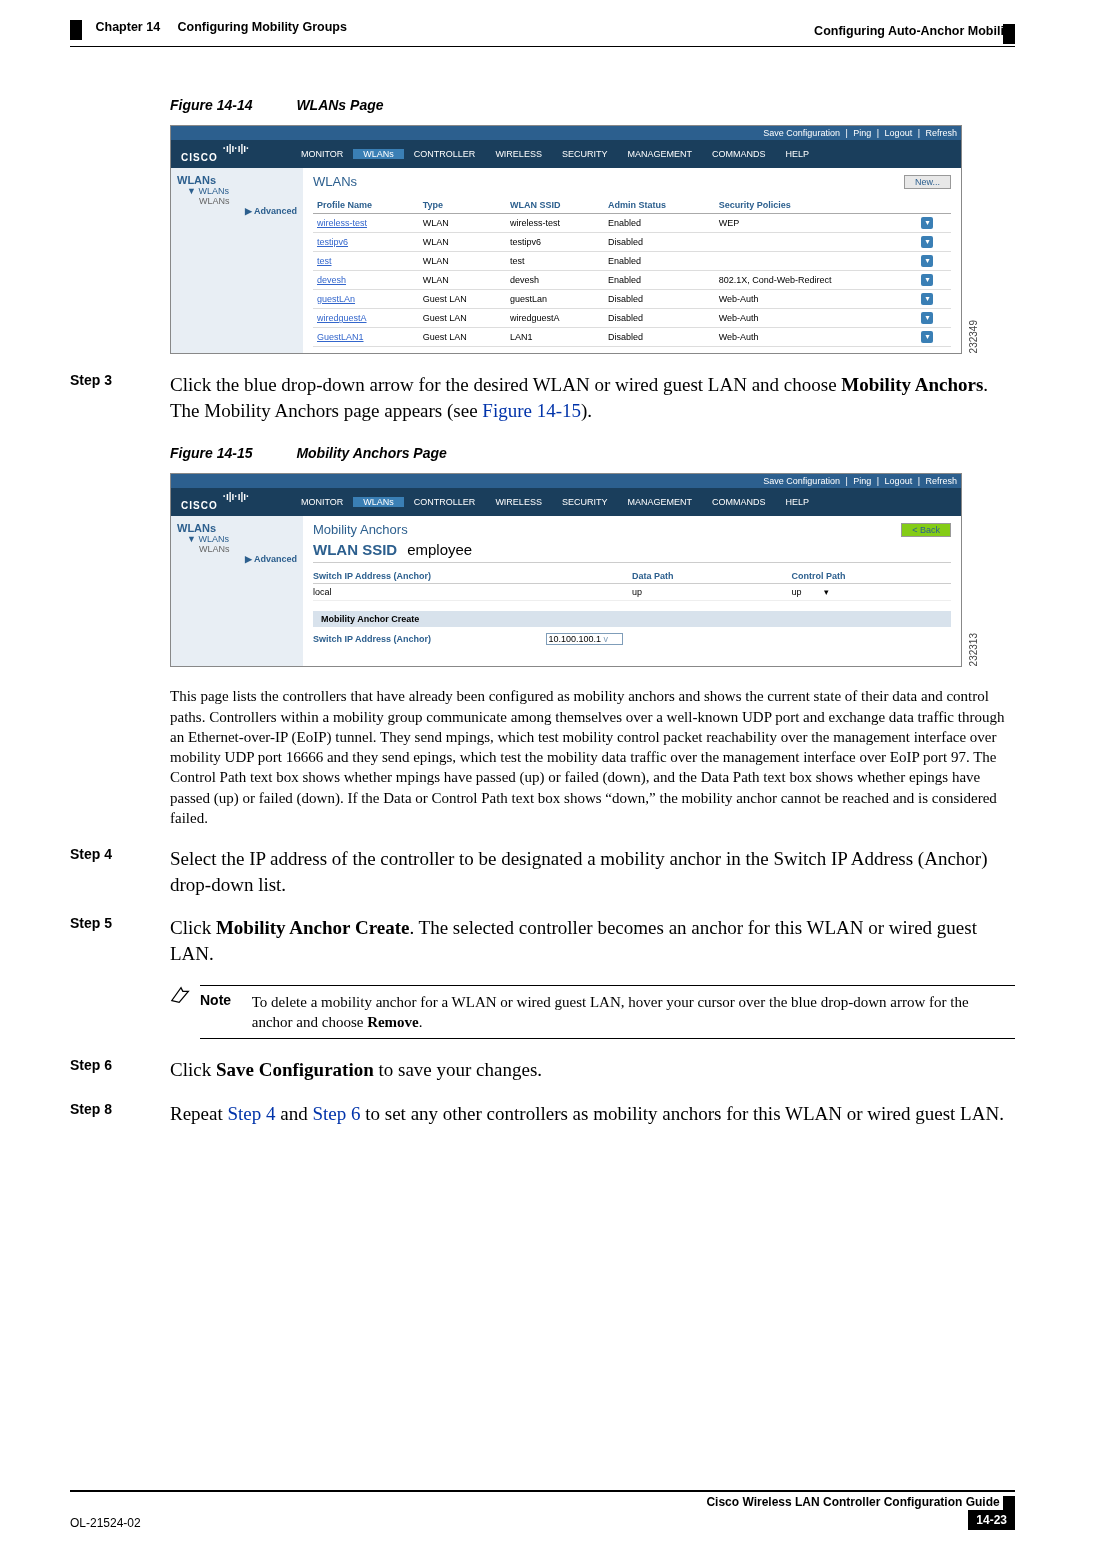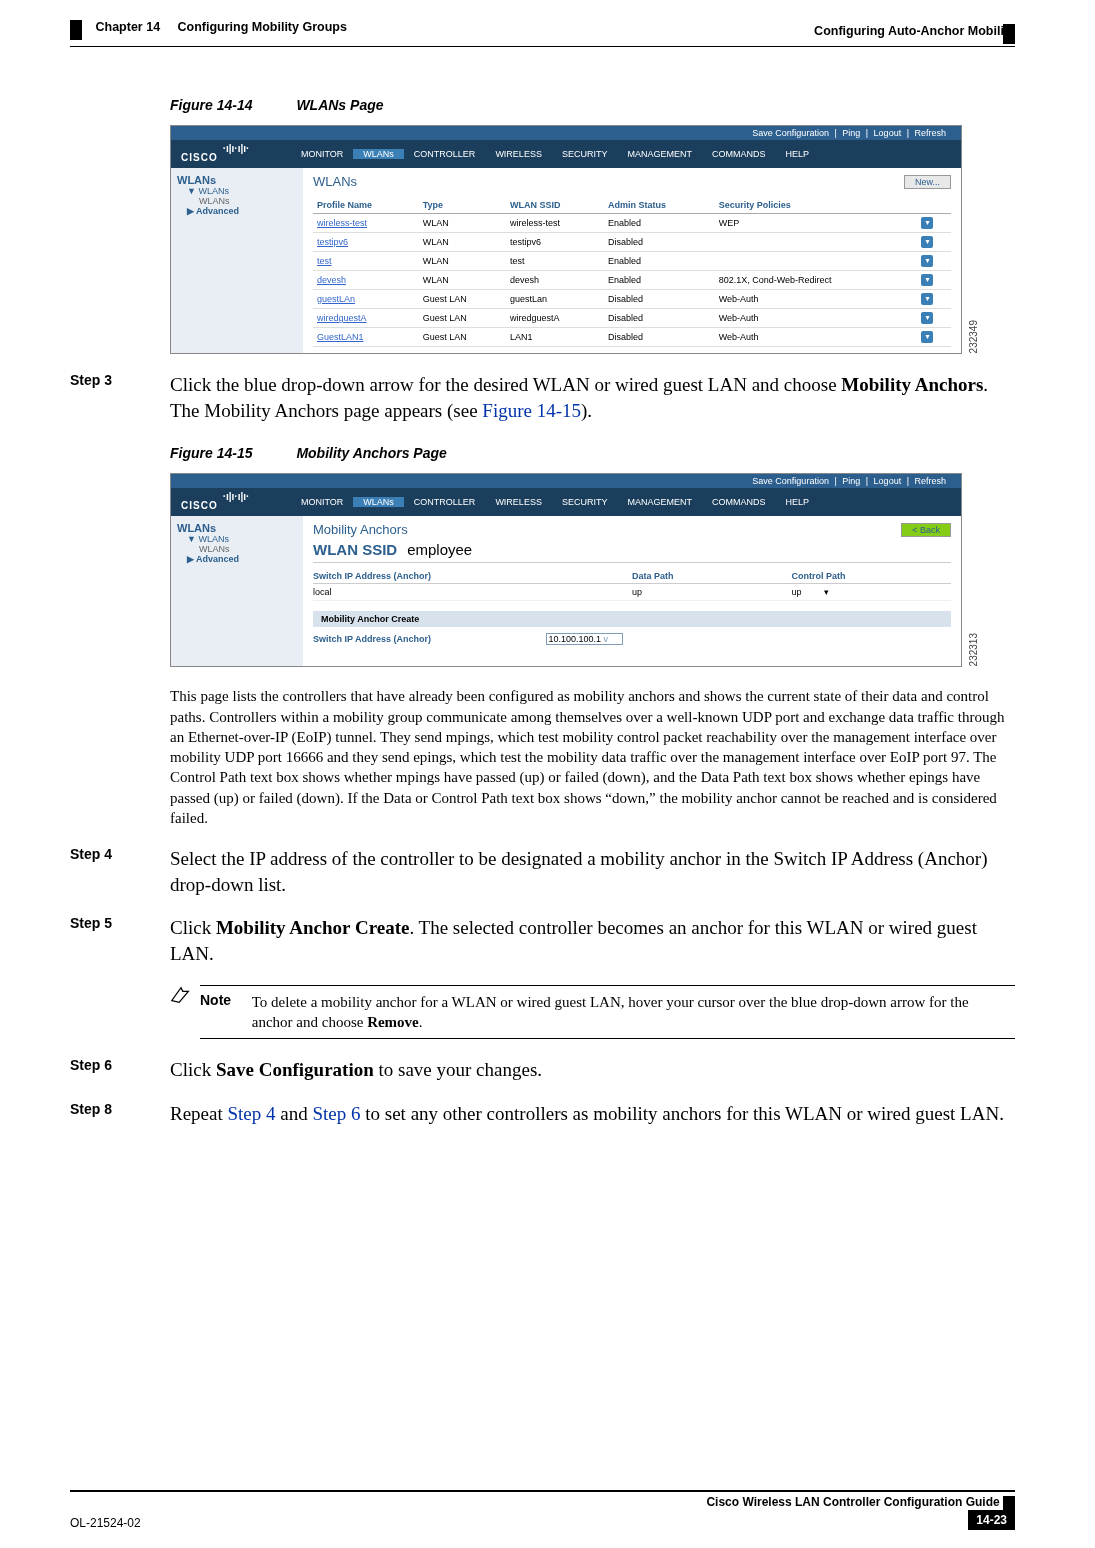--- a/index.html
+++ b/index.html
@@ -76,21 +76,21 @@
     color:#444;
     writing-mode: vertical-rl;
     transform: rotate(180deg);
     font-family: Arial, sans-serif;
   }
   .ss-topbar {
     background: #2c5f8e;
     color: #fff;
     text-align: right;
     font-size: 9px;
-    padding: 2px 12px;
+    padding: 2px 1px;
   }
   .ss-topbar span { margin: 0 3px; }
   .ss-menubar {
     background: #1a3e5c;
     color: #fff;
     display: flex;
     align-items: center;
     height: 28px;
   }
   .ss-logo {
@@ -108,21 +108,21 @@
   .ss-side {
     width: 120px;
     background: #e8eef4;
     padding: 6px;
     font-size: 10px;
   }
   .ss-side .hd { color: #2c5f8e; font-weight: bold; font-size:11px;}
   .ss-side .tri { color:#2c5f8e; }
   .ss-side .item { color: #2c5f8e; padding-left: 10px; font-size:9px;}
   .ss-side .sub { padding-left: 22px; color:#666; font-size:9px;}
-  .ss-side .item2 { color: #2c5f8e; padding-left: 10px; font-size:9px; font-weight:bold;}
+  .ss-side .item2 { color: #2c5f8e; padding-left: 10px; font-size:9px; font-weight:bold;text-align:right;}
   .ss-main { flex: 1; padding: 6px 10px; background:#fff;}
   .ss-main .page-title { color: #2c5f8e; font-size: 13px; display:flex; justify-content:space-between; align-items:center;}
   .ss-main .btn-new { background:#e8e8e8; border:1px solid #999; font-size:9px; padding:1px 10px;}
   .ss-main .btn-back { background:#84cc16; border:1px solid #999; font-size:9px; padding:1px 10px;}
   .ss-table { width: 100%; border-collapse: collapse; font-size: 9px; margin-top:8px;}
   .ss-table th { text-align: left; color: #2c5f8e; border-bottom: 1px solid #aaa; padding: 3px 4px; font-weight:bold;}
   .ss-table td { border-bottom: 1px solid #ddd; padding: 3px 4px; }
   .ss-table .link { color: #3366cc; text-decoration: underline; }
   .ss-table .ddicon { display:inline-block; width:12px; height:12px; background:#3a7fb5; border-radius:2px; line-height:12px; text-align:center; color:#fff; font-size:8px;}
   .ss-subhead { font-size:15px; padding:4px 0; border-bottom:1px solid #ccc;}

